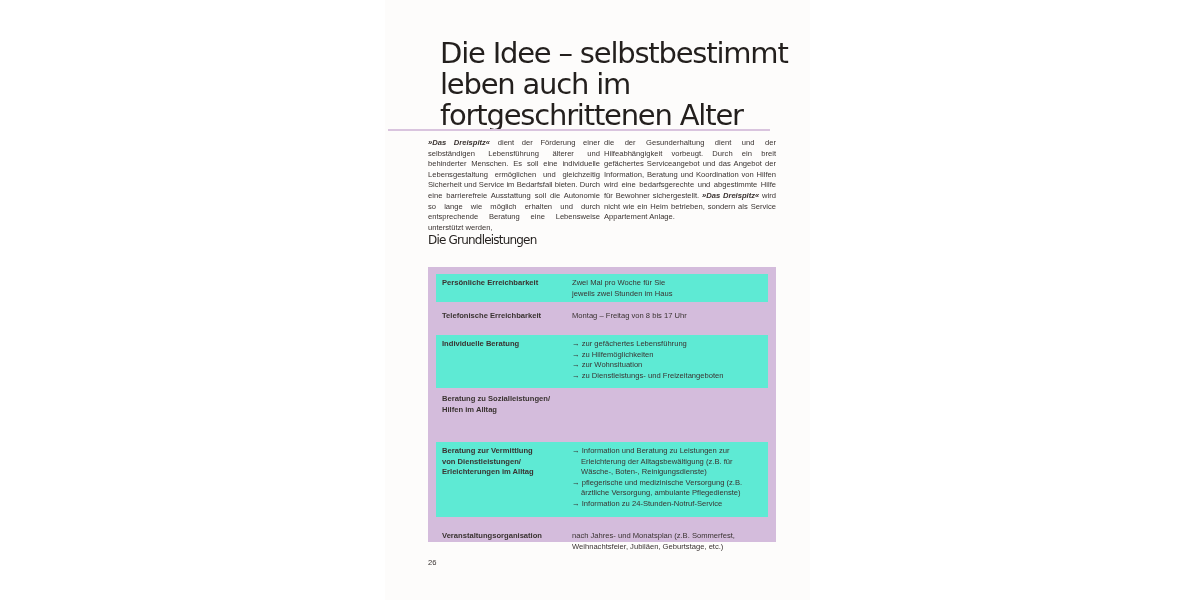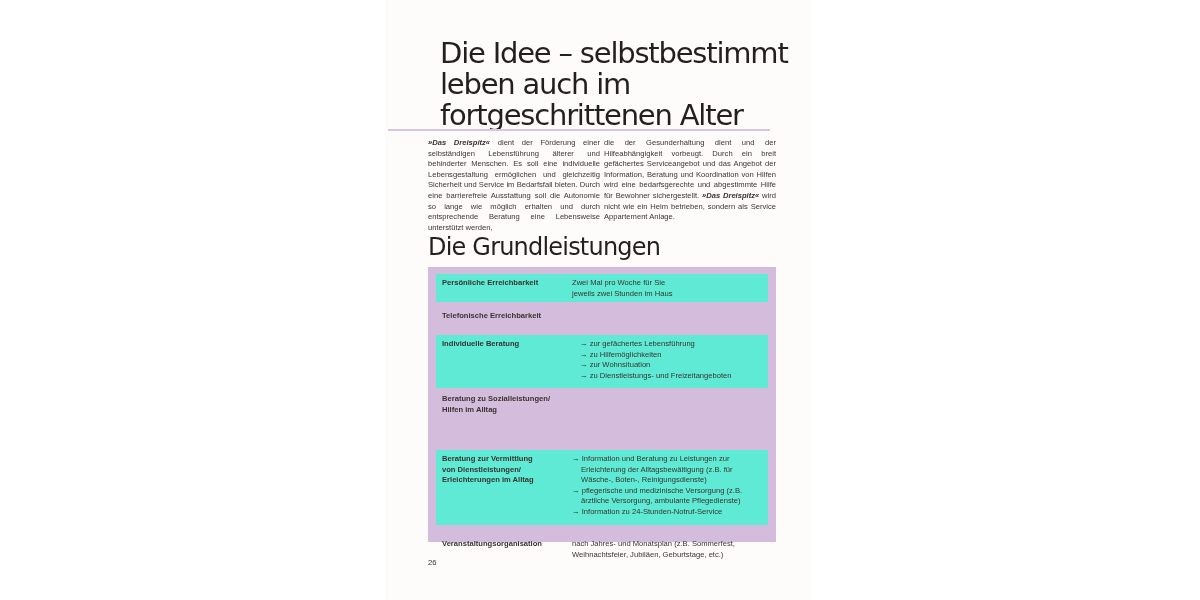--- a/index.html
+++ b/index.html
@@ -49,21 +49,21 @@
       font-size: 7.6px;
       line-height: 10.6px;
       text-align: justify;
       color: #3a3331;
     }
     .intro em { font-style: italic; font-weight: bold; }
     .section-title {
       position: absolute;
       left: 43px; top: 233px;
       font-family: "DejaVu Sans", sans-serif;
-      font-size: 24px;
+      font-size: 12px;
       letter-spacing: -0.8px;
       color: #231f1d;
       margin: 0;
       font-weight: normal;
     }
     .table {
       position: absolute;
       left: 43px; top: 267px;
       width: 348px;
       background: #d4bcdc;
@@ -118,31 +118,34 @@
   <div class="table">
     <div class="row white" style="height:28px;">
       <div class="label">Persönliche Erreichbarkeit</div>
       <div class="value">
         <span class="item">Zwei Mal pro Woche für Sie</span>
         <span class="item">jeweils zwei Stunden im Haus</span>
       </div>
     </div>
     <div class="row purple" style="height:33px; padding-top:9px;">
       <div class="label">Telefonische Erreichbarkeit</div>
+      <div class="value">
+        <span class="item">Montag – Freitag von 8 bis 17 Uhr</span>
+      </div>
     </div>
-    <div class="row white" style="height:53px;gap:8px;">
+    <div class="row white" style="height:53px;">
       <div class="label">Individuelle Beratung</div>
       <div class="value">
         <span class="item">→ zur gefächertes Lebensführung</span>
         <span class="item">→ zu Hilfemöglichkeiten</span>
         <span class="item">→ zur Wohnsituation</span>
         <span class="item">→ zu Dienstleistungs- und Freizeitangeboten</span>
       </div>
     </div>
-    <div class="row purple" style="height:62px; padding-top:6px;">
+    <div class="row purple" style="height:54px; padding-top:6px;">
       <div class="label">
         <span class="item" style="display:block">Beratung zu Sozialleistungen/</span>
         <span class="item" style="display:block">Hilfen im Alltag</span>
       </div>
     </div>
     <div class="row white" style="height:75px;">
       <div class="label">
         <span class="item" style="display:block">Beratung zur Vermittlung</span>
         <span class="item" style="display:block">von Dienstleistungen/</span>
         <span class="item" style="display:block">Erleichterungen im Alltag</span>

